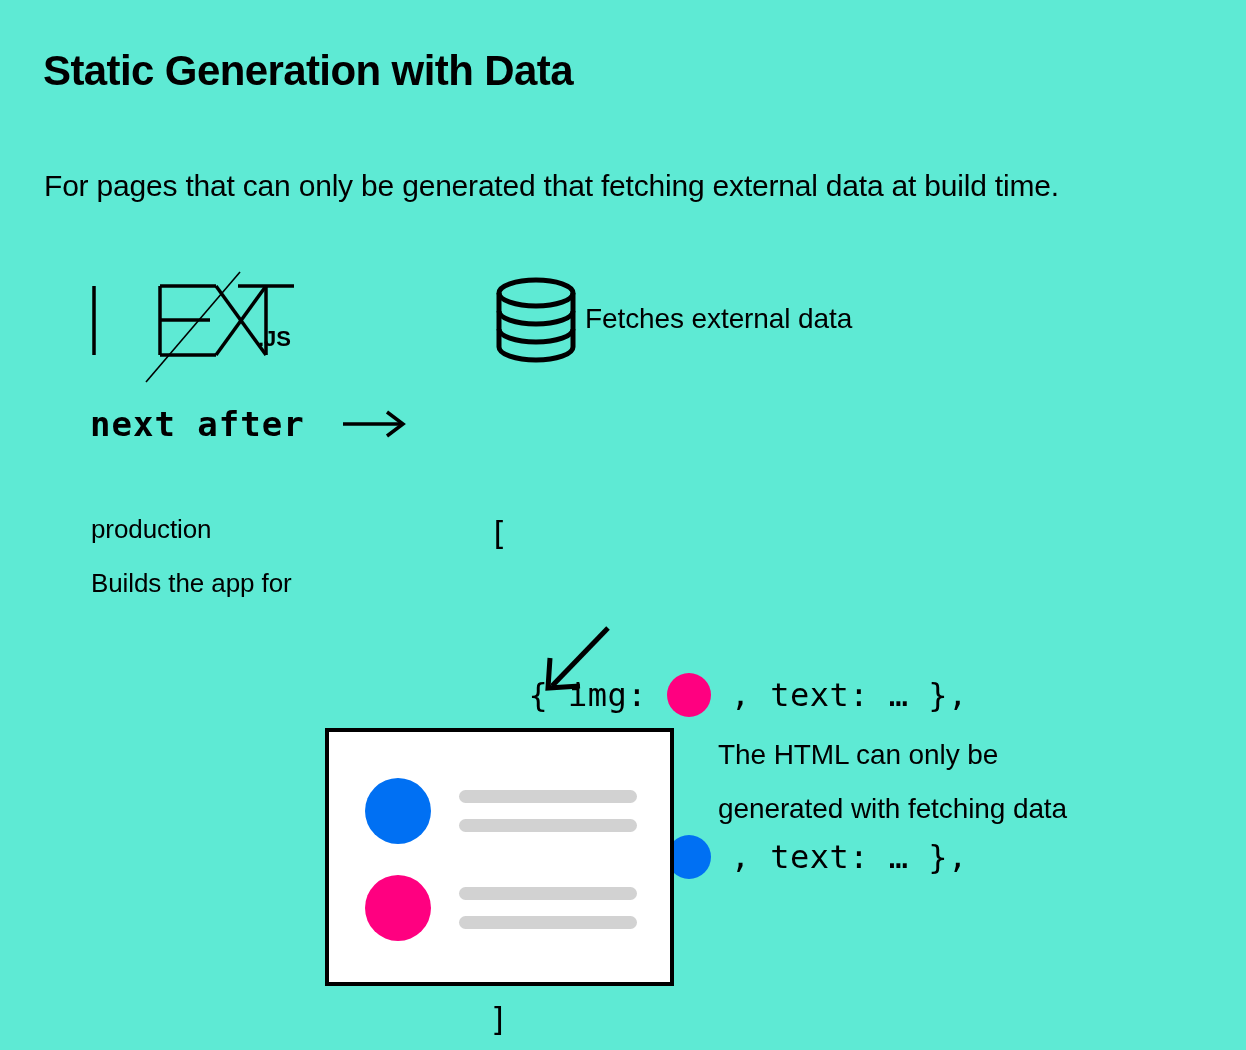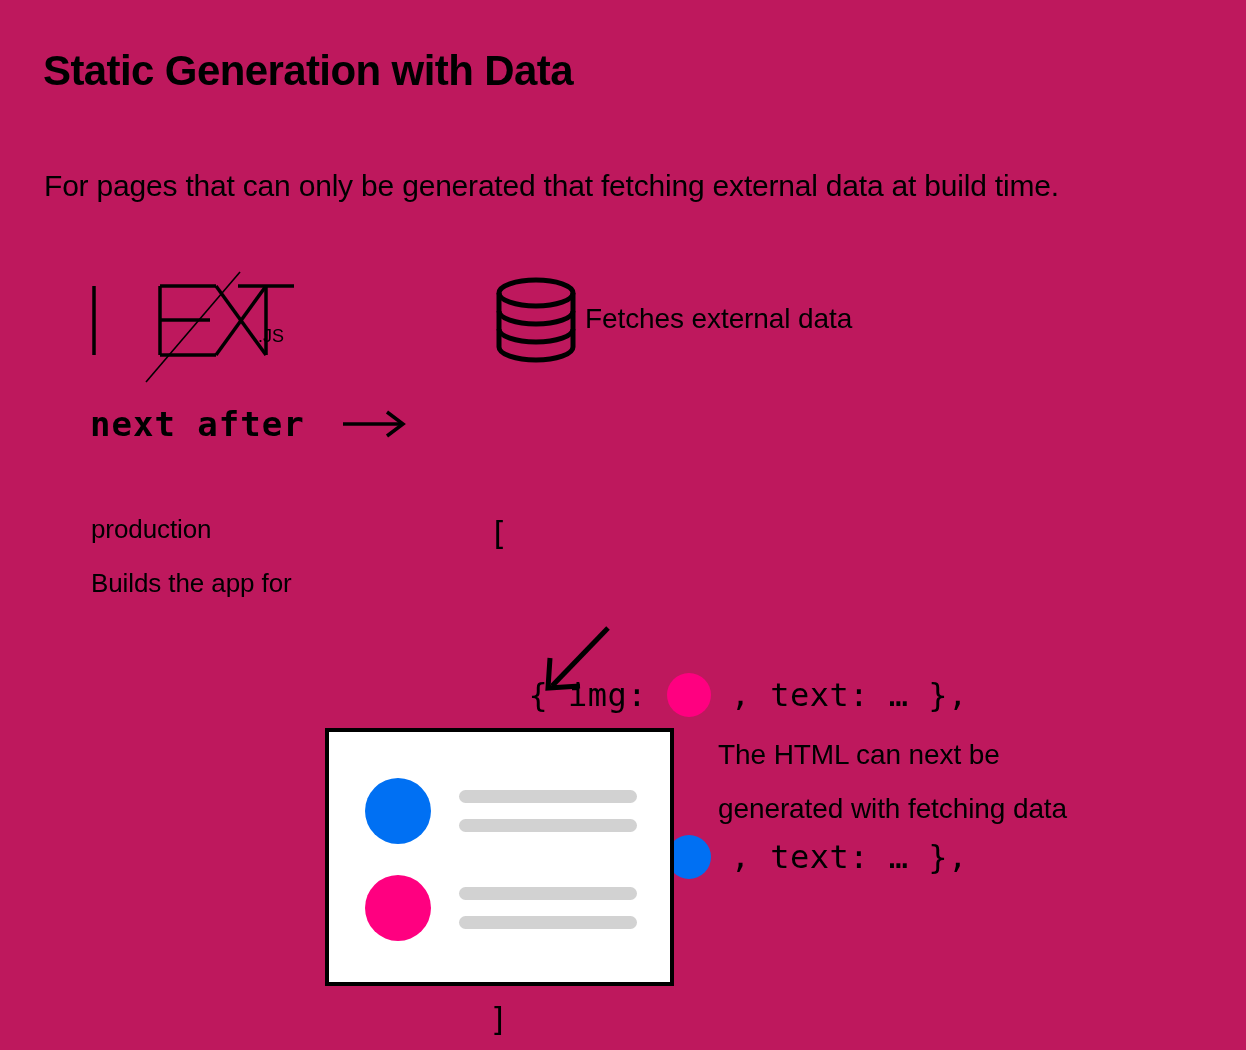--- a/index.html
+++ b/index.html
@@ -9,21 +9,21 @@
   }
   body {
     font-family: "Liberation Sans", sans-serif;
     color: #000000;
     -webkit-font-smoothing: antialiased;
   }
   #page {
     position: relative;
     width: 1246px;
     height: 1050px;
-    background: #be185d;
+    background: #5eead4;
     overflow: hidden;
   }
 
   
   .page-title {
     position: absolute;
     left: 43px;
     top: 48px;
     font-size: 42px;
     font-weight: 700;
@@ -48,22 +48,22 @@
     left: 88px;
     top: 262px;
     width: 210px;
     height: 128px;
   }
   .nextjs-logo svg { display: block; }
   .logo-js {
     position: absolute;
     left: 170px;
     top: 64px;
-    font-size: 18px;
-    font-weight: 400;
+    font-size: 22px;
+    font-weight: 700;
     letter-spacing: 0px;
   }
 
   
   .build-row {
     position: absolute;
     left: 90px;
     top: 404px;
     display: flex;
     align-items: center;
@@ -294,17 +294,17 @@
     <div class="card-row row-2">
       <div class="card-avatar" style="background: rgb(255, 0, 128);"></div>
       <div class="card-bars">
         <div class="card-bar" style="background: rgb(210, 210, 210);"></div>
         <div class="card-bar" style="background: rgb(210, 210, 210);"></div>
       </div>
     </div>
   </div>
 
   <div class="result-caption">
-    <div>The HTML can next be</div>
+    <div>The HTML can only be</div>
     <div>generated with fetching data</div>
   </div>
 
 </div>
 
 </body></html>

